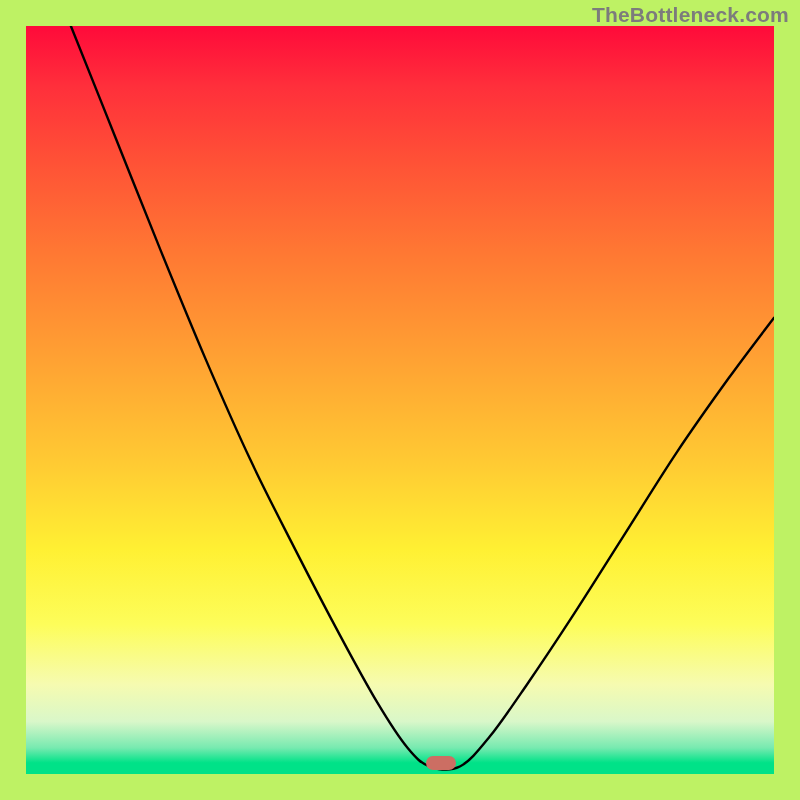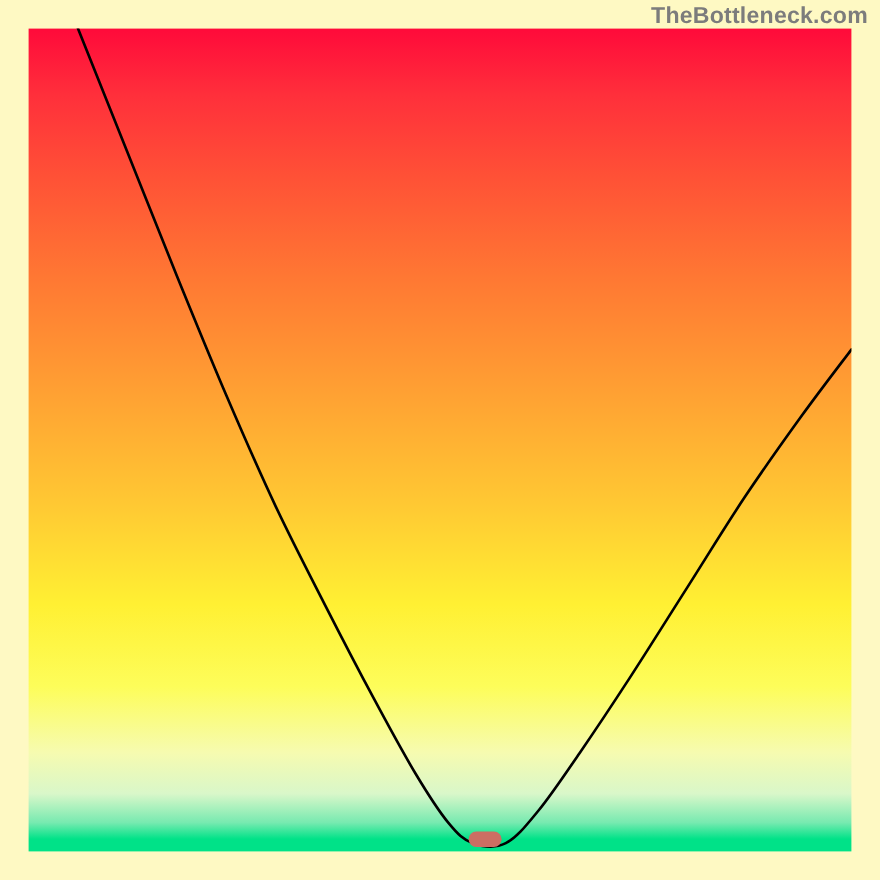--- a/index.html
+++ b/index.html
@@ -9,21 +9,21 @@
     height: 800px;
     background: #000;
     overflow: hidden;
   }
   .frame {
     position: absolute;
     top: 0;
     left: 0;
     width: 800px;
     height: 800px;
-    background: #fef9c3;
+    background: #bef264;
   }
   .plot-area {
     position: absolute;
     left: 26px;
     top: 26px;
     width: 748px;
     height: 748px;
     background: linear-gradient(to bottom,
       #ff0a3a 0%,
       #ff2f3b 8%,

